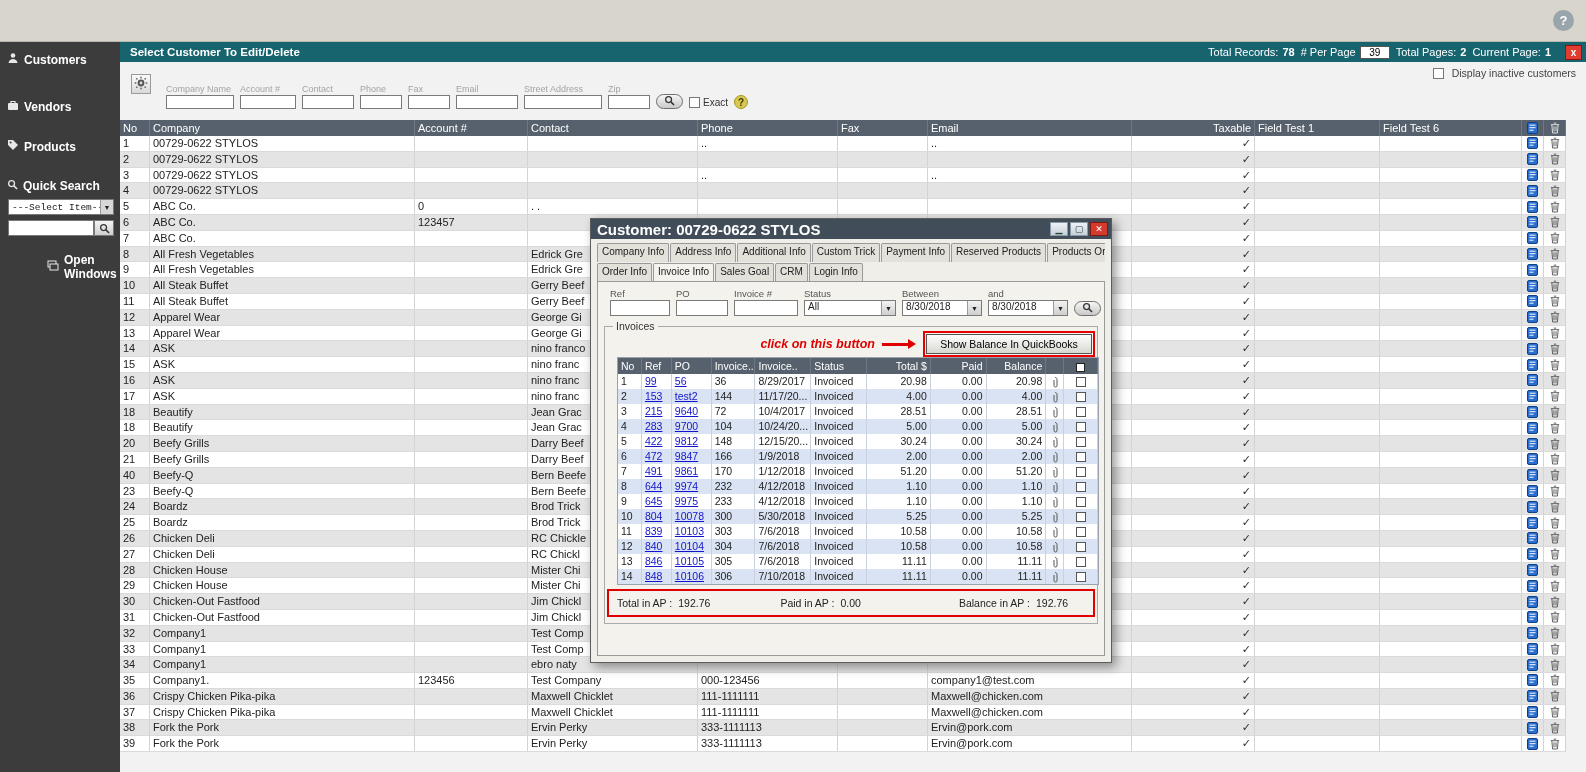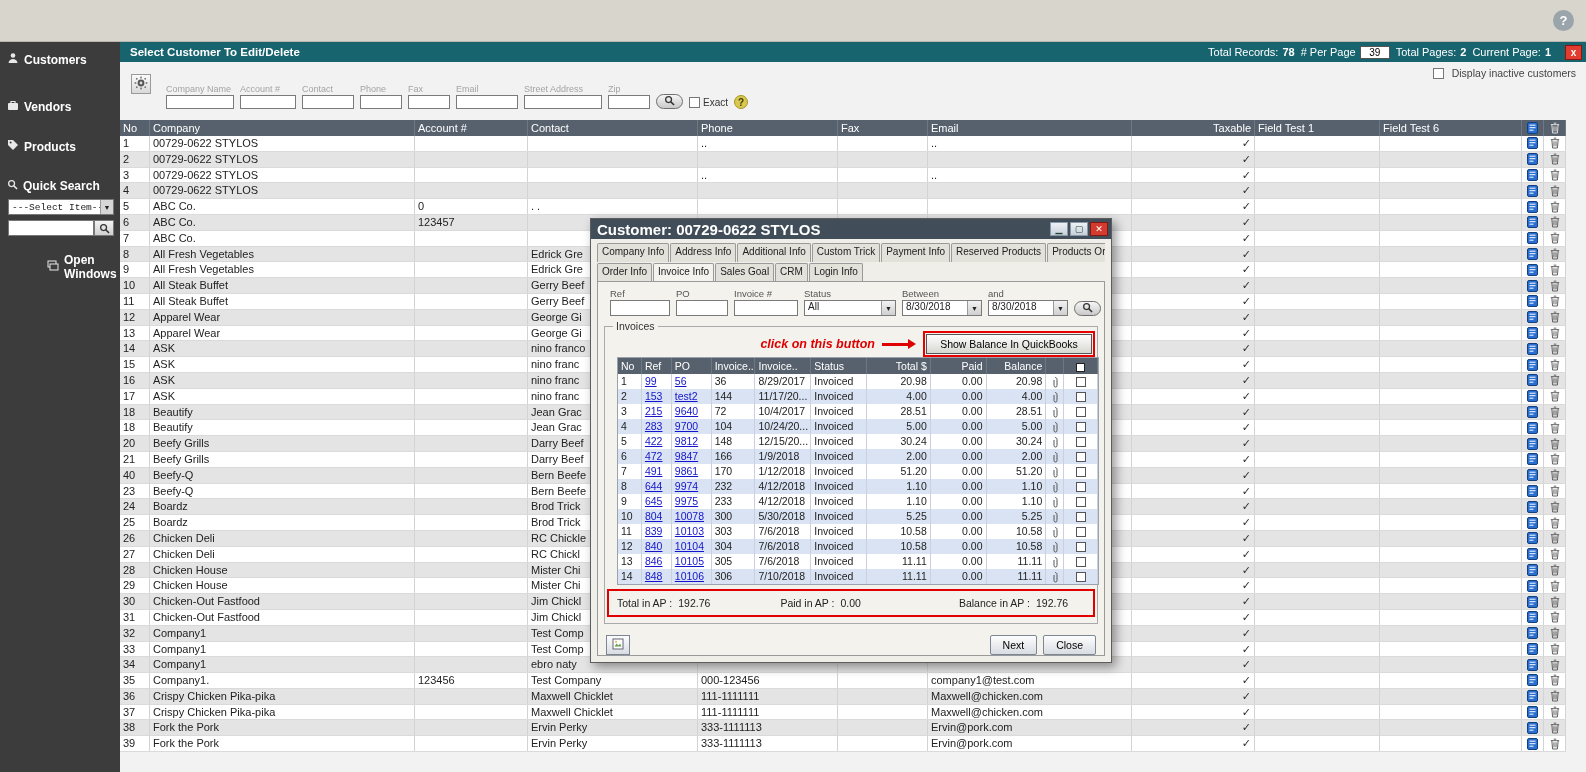--- a/index.html
+++ b/index.html
@@ -1647,29 +1647,17 @@
                 <span>Paid in AP :</span>
                 <span>0.00</span>
               </span>
             <span class="tot-item tot-3">
                 <span>Balance in AP :</span>
                 <span>192.76</span>
               </span>
           </div>
         </div>
 
-        <div class="m-bottom">
-          <button class="mini-btn">
-            <span><svg width="12" height="12" viewBox="0 0 12 12">
-                  <rect x="1" y="1" width="10" height="10" fill="#fff" stroke="#667"></rect>
-                  <path d="M2.5 8.5l2-3 2 2 1.5-2 1.5 3z" fill="#6a9e4f"></path>
-                  <circle cx="4" cy="3.8" r="1" fill="#e2b33c"></circle>
-                </svg></span>
-          </button>
-          <span class="spacer"></span>
-          <button class="btn">Next</button>
-          <button class="btn">Close</button>
-        </div>
       </div>
     </div>
   </div>
 
 </div>
 
 </body></html>

